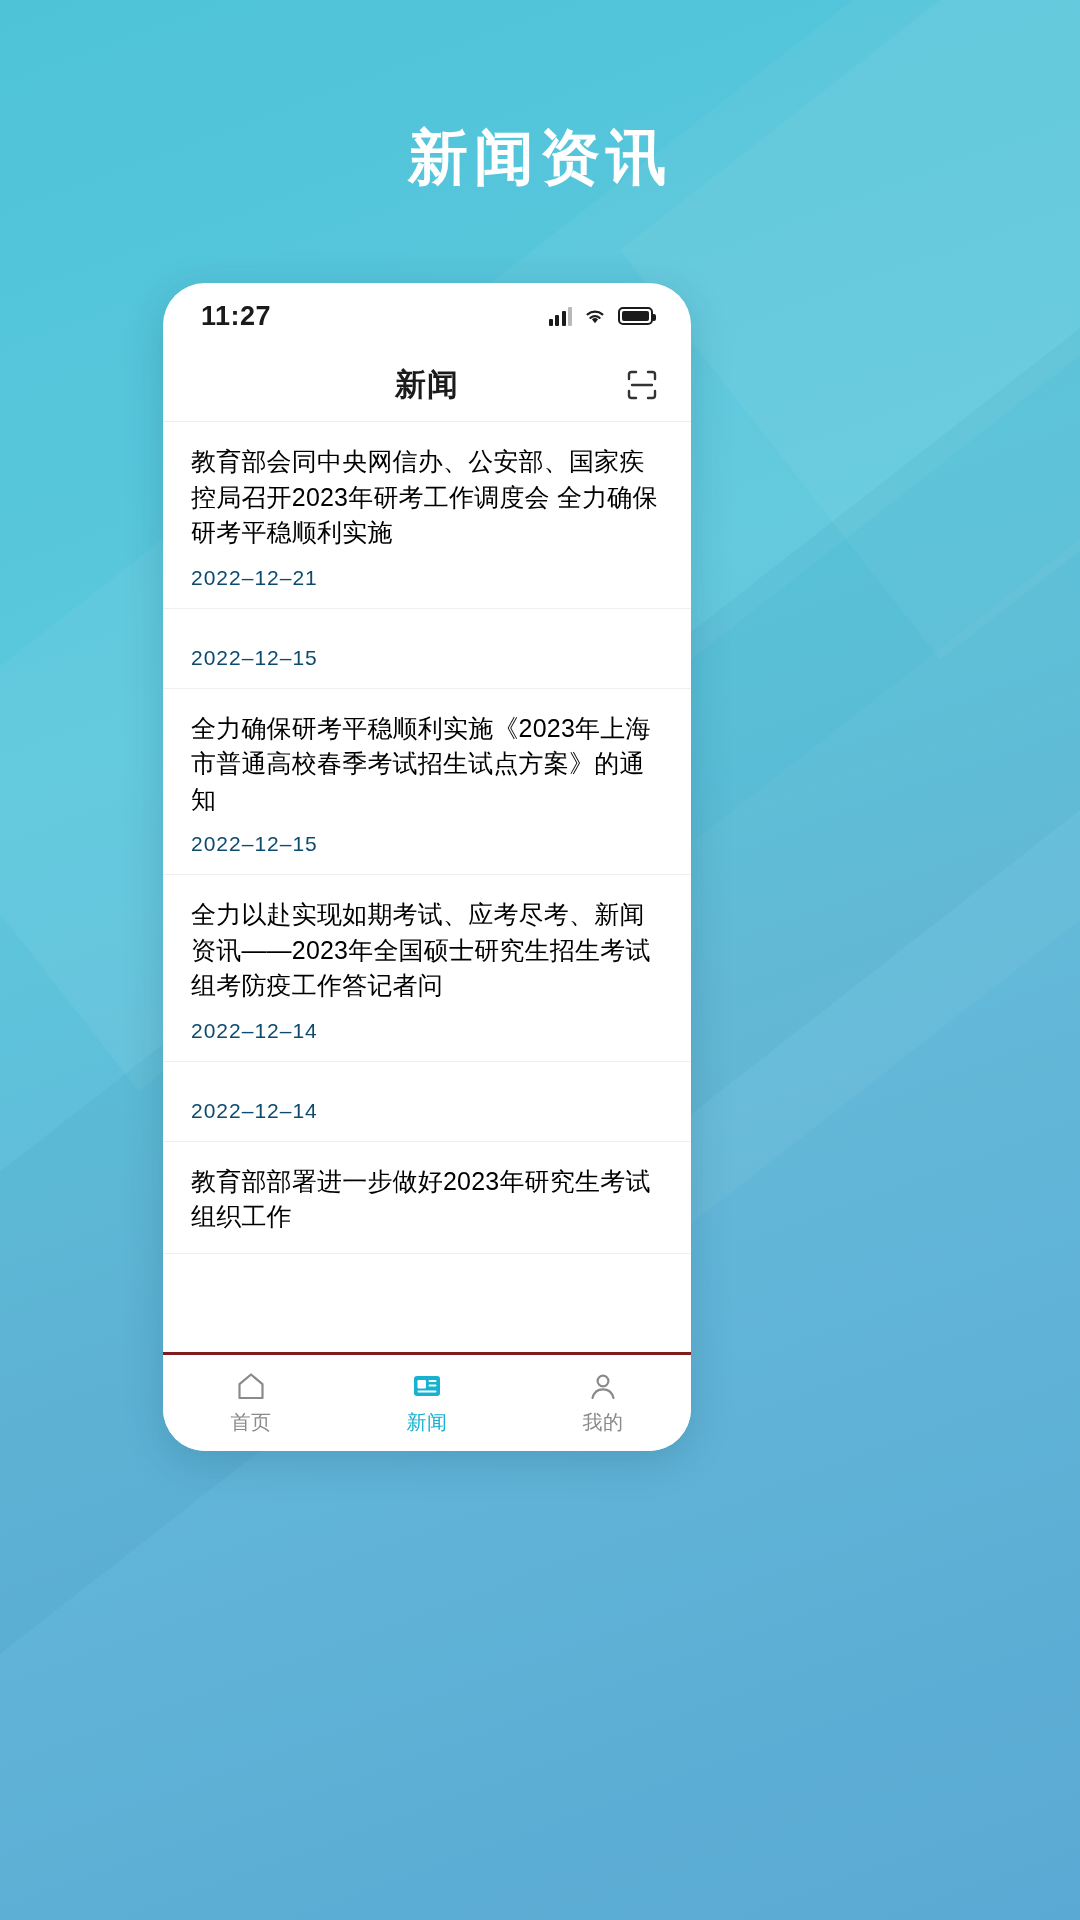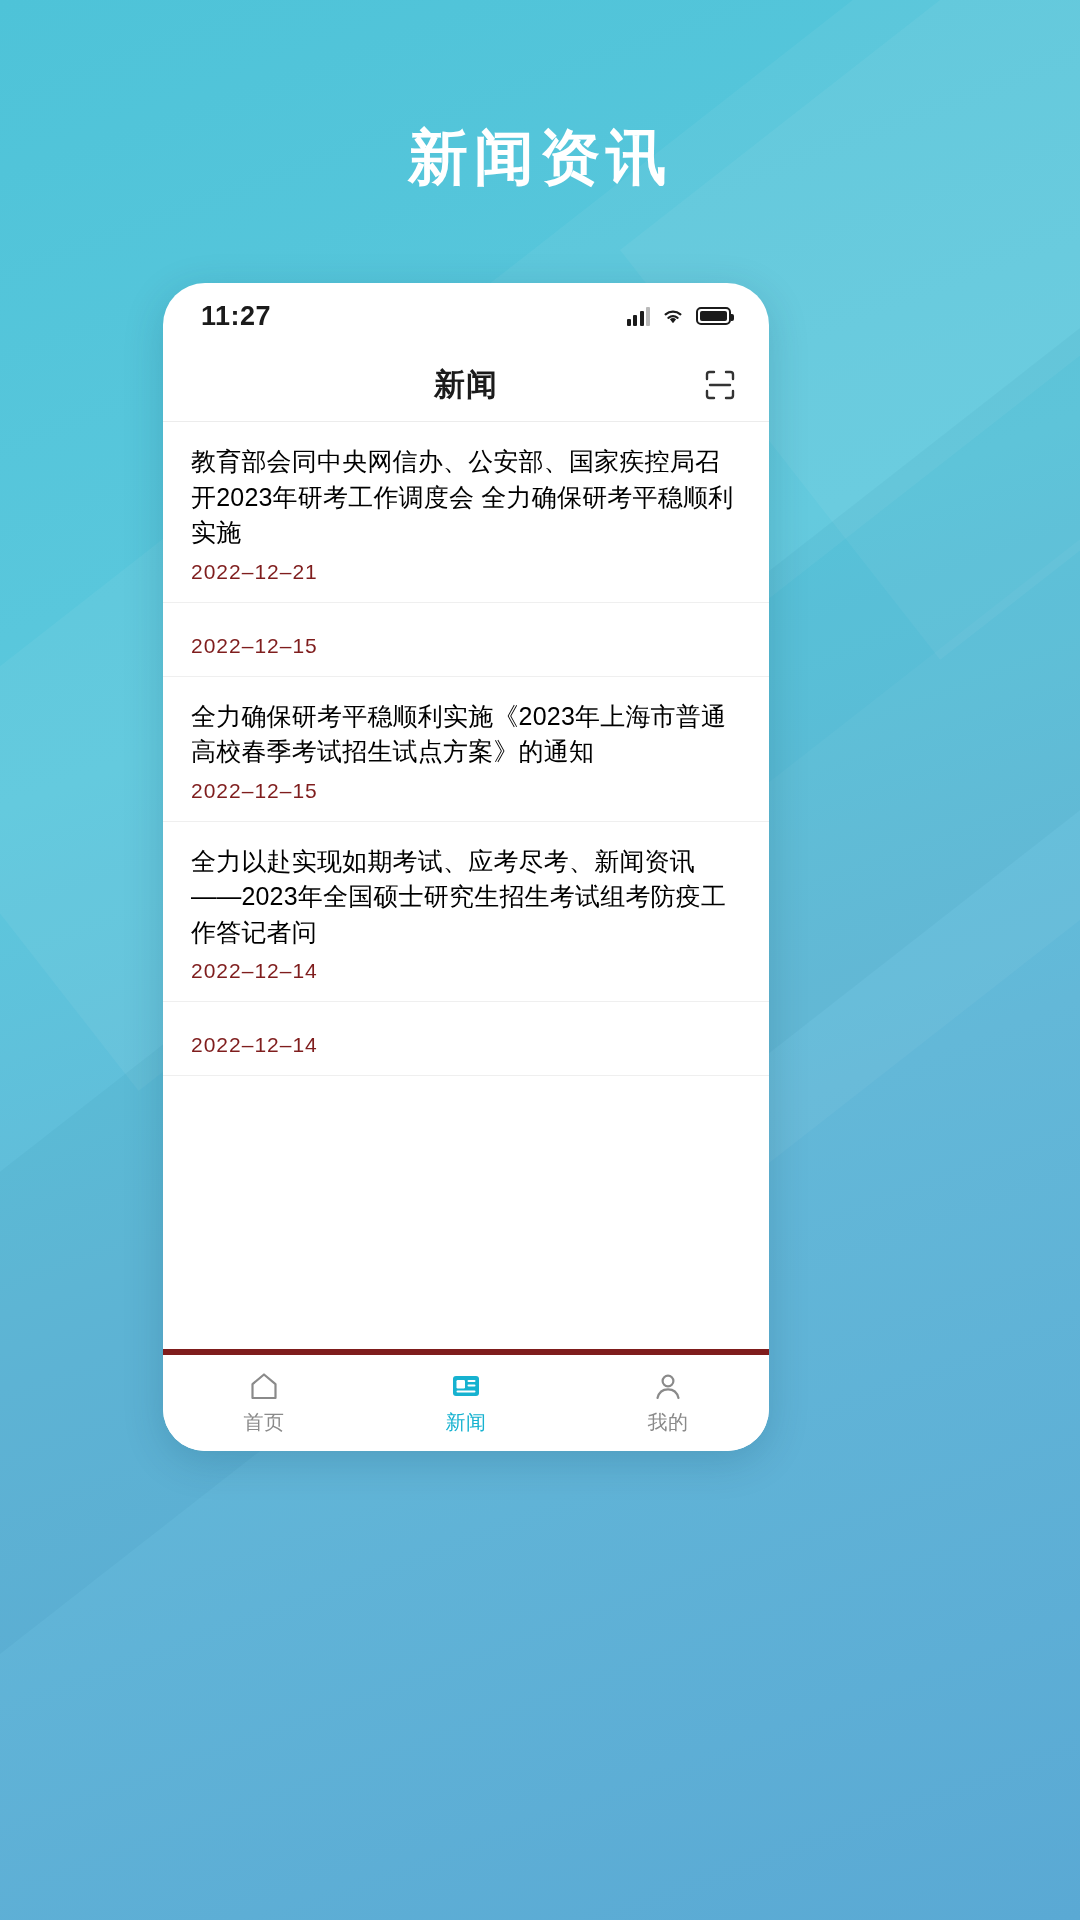--- a/index.html
+++ b/index.html
@@ -38,21 +38,21 @@
     font-size: 60px;
     font-weight: bold;
     letter-spacing: 6px;
   }
 
   
   .phone {
     position: absolute;
     left: 163px;
     top: 283px;
-    width: 606px;
+    width: 528px;
     height: 1168px;
     background: #ffffff;
     border-radius: 42px;
     overflow: hidden;
     box-shadow: 0 10px 40px rgba(0, 50, 80, 0.18);
     display: flex;
     flex-direction: column;
   }
 
   
@@ -158,31 +158,31 @@
     border-bottom: 1px solid #efefef;
     box-sizing: border-box;
   }
   .news-title {
     font-size: 25px;
     line-height: 1.42;
     color: #000000;
     letter-spacing: 0.2px;
   }
   .news-date {
-    margin-top: 9px;
+    margin-top: 15px;
     font-size: 21px;
-    color: #7f1d1d;
+    color: #0c4a6e;
     letter-spacing: 1px;
   }
 
   
   .tab-bar {
     flex: 0 0 96px;
     height: 96px;
-    border-top: 6px solid #7f1d1d;
+    border-top: 3px solid #7f1d1d;
     display: flex;
     align-items: center;
     background: #ffffff;
   }
   .tab {
     flex: 1 1 0;
     display: flex;
     flex-direction: column;
     align-items: center;
     justify-content: center;
@@ -257,20 +257,24 @@
       <div class="news-title">全力确保研考平稳顺利实施《2023年上海市普通高校春季考试招生试点方案》的通知</div>
       <div class="news-date">2022–12–15</div>
     </div>
     <div class="news-item">
       <div class="news-title">全力以赴实现如期考试、应考尽考、新闻资讯——2023年全国硕士研究生招生考试组考防疫工作答记者问</div>
       <div class="news-date">2022–12–14</div>
     </div>
     <div class="news-item">
       <div class="news-date">2022–12–14</div>
     </div>
+    <div class="news-item">
+      <div class="news-title">教育部部署进一步做好2023年研究生考试组织工作</div>
+
+    </div>
 
   </div>
 
   <div class="tab-bar">
     <div class="tab">
       <span class="tab-ico">
         <svg width="34" height="32" viewBox="0 0 34 32">
           <path d="M17 4.5 5.5 14.2V28h23V14.2L17 4.5z" fill="none" stroke="#8a8a8a" stroke-width="2.2" stroke-linejoin="round"></path>
         </svg>
       </span>

